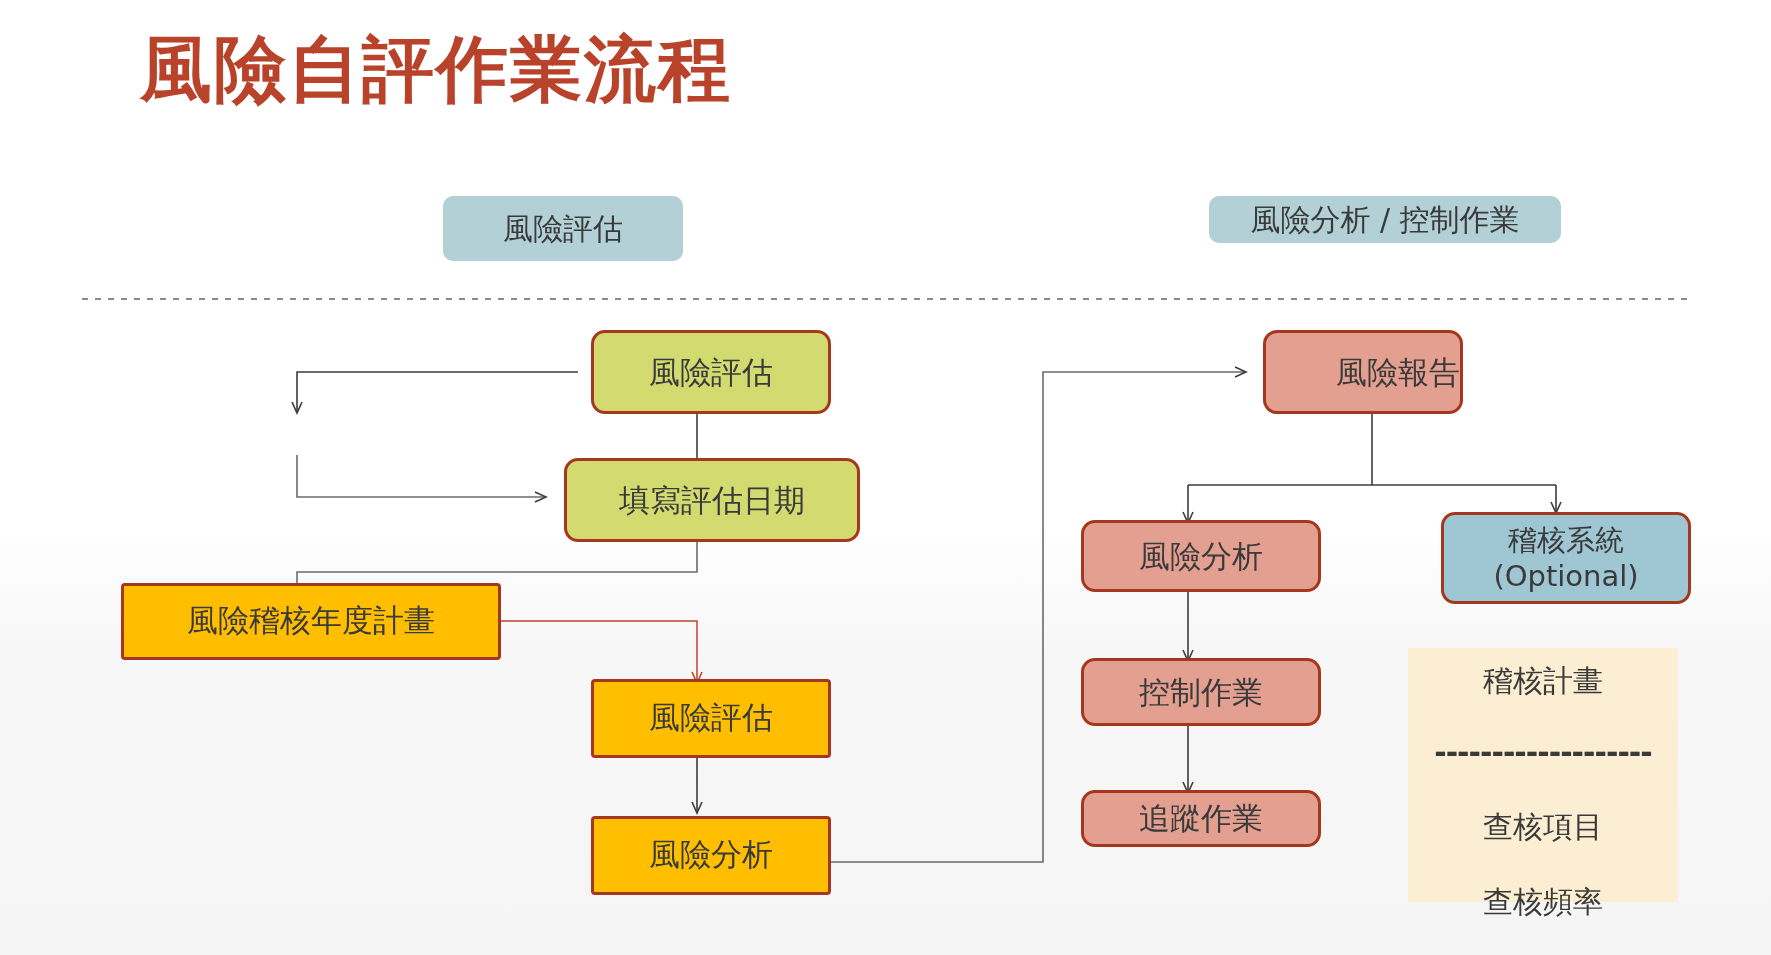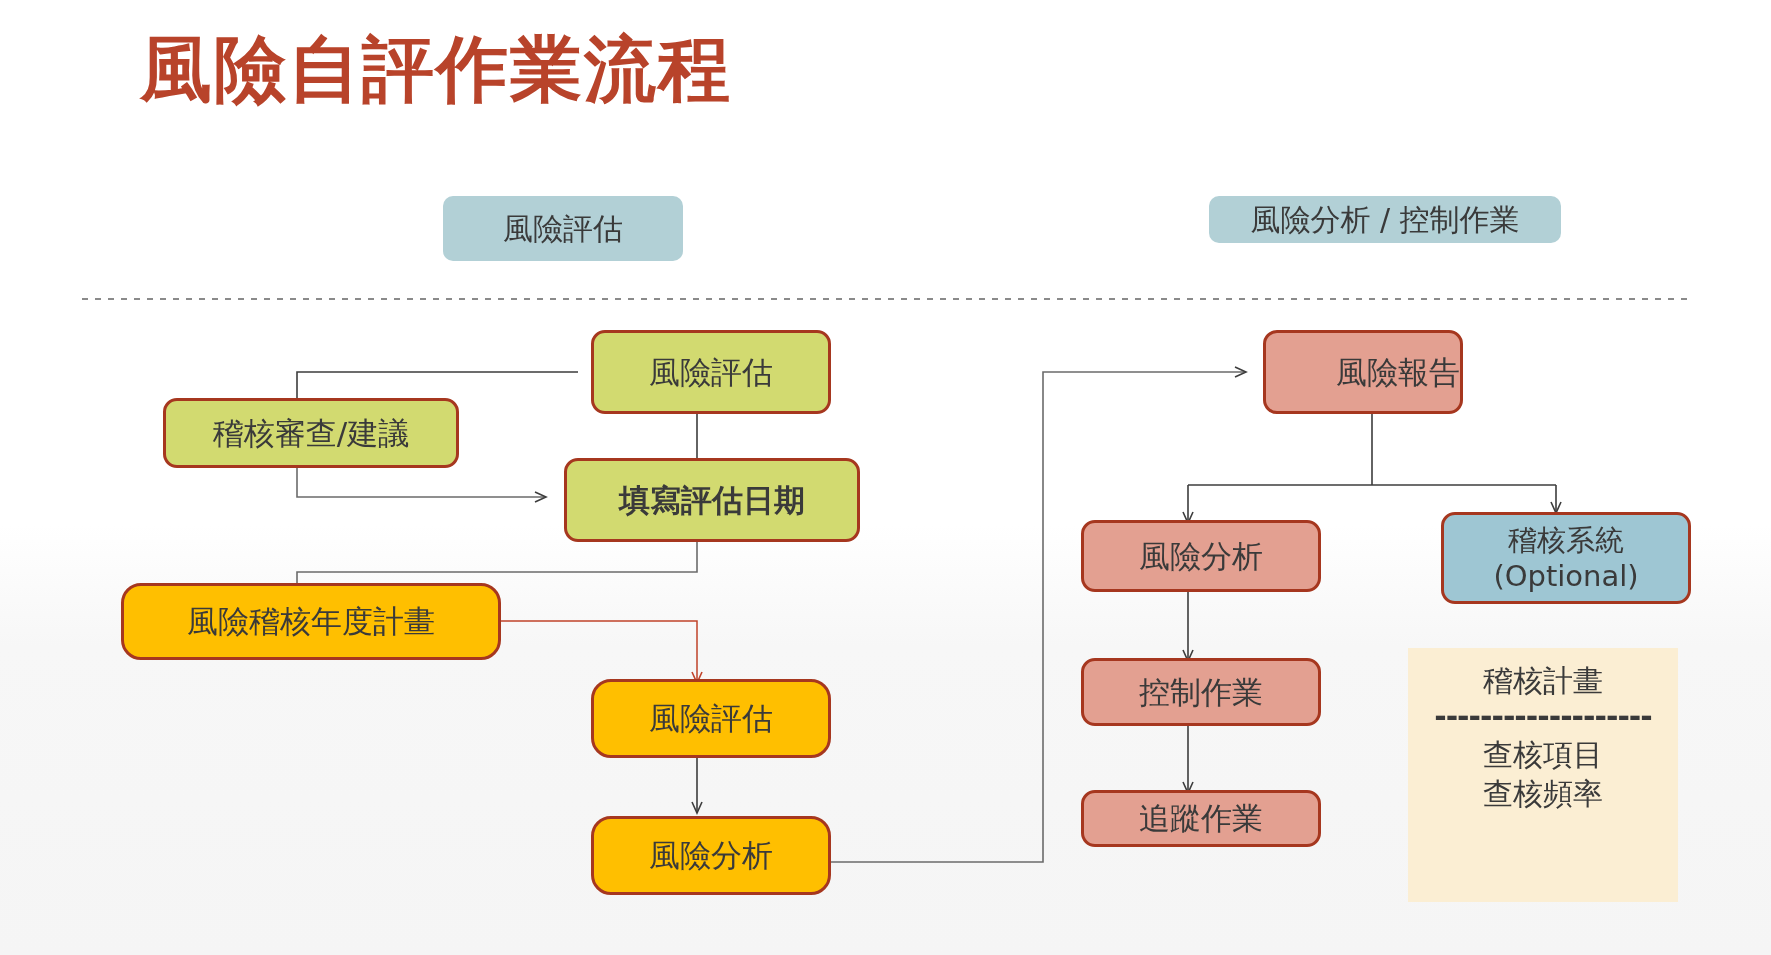--- a/index.html
+++ b/index.html
@@ -64,22 +64,23 @@
   }
   .node-green {
     background: #d2da70;
     border: 3px solid #a6371f;
     border-radius: 14px;
     font-size: 31px;
   }
   .node-orange {
     background: #ffbf00;
     border: 3px solid #a6371f;
-    border-radius: 20px;
+    border-radius: 4px;
     font-size: 31px;
+    font-family: Liberation Serif, serif;
   }
   .node-salmon {
     background: #e3a091;
     border: 3px solid #a6371f;
     border-radius: 14px;
     font-size: 31px;
   }
   .node-blue {
     background: #9ec6d3;
     border: 3px solid #a6371f;
@@ -94,20 +95,21 @@
     background: #fbeed3;
     border: none;
     display: flex;
     flex-direction: column;
     align-items: center;
     justify-content: flex-start;
     padding-top: 14px;
     color: #3a3a3a;
     font-size: 30px;
     line-height: 1.28;
+    gap: 36px;
   }
   .note-rule {
     font-size: 30px;
     letter-spacing: -1px;
     line-height: 1.0;
     margin: 2px 0 4px 0;
     font-weight: bold;
   }
 </style>
 </head>
@@ -160,25 +162,22 @@
   </div>
 
   <div class="node node-header" style="left:1196px; top:196px; width:352px; height:47px;">
     <span>風險分析 / 控制作業</span>
   </div>
 
   <div class="node node-green" style="left:578px; top:330px; width:240px; height:84px;">
     <span>風險評估</span>
   </div>
 
-  <div class="node node-green" style="left:150px; top:398px; width:296px; height:70px;">
-    <span>稽核審查/建議</span>
-  </div>
-
-  <div class="node node-green" style="left:551px; top:458px; width:296px; height:84px;font-weight:bold;">
+
+  <div class="node node-green" style="left:551px; top:458px; width:296px; height:84px;">
     <span>填寫評估日期</span>
   </div>
 
   <div class="node node-orange" style="left:108px; top:583px; width:380px; height:77px;">
     <span>風險稽核年度計畫</span>
   </div>
 
   <div class="node node-orange" style="left:578px; top:679px; width:240px; height:79px;">
     <span>風險評估</span>
   </div>

